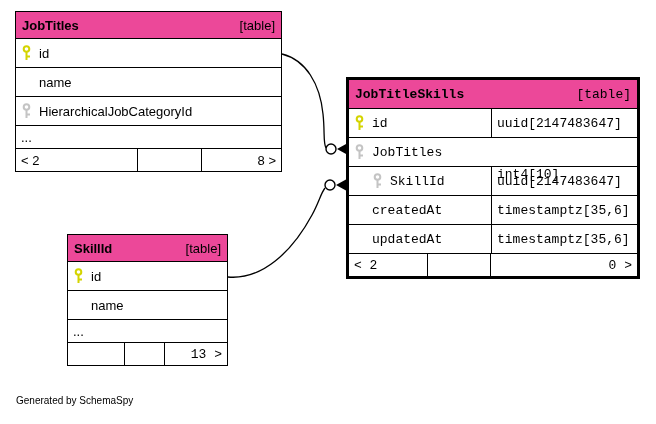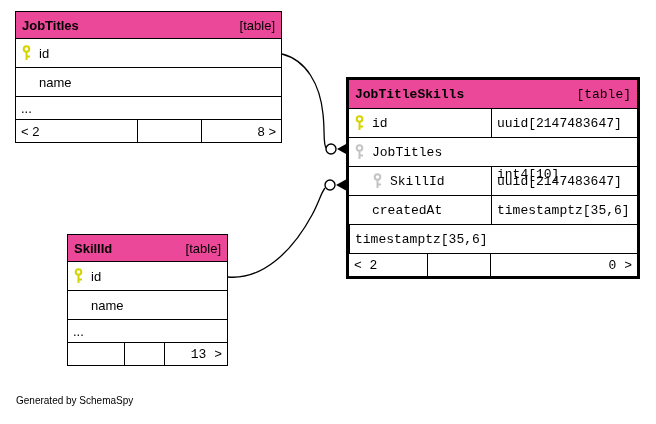--- a/index.html
+++ b/index.html
@@ -69,20 +69,29 @@
         </svg>
         <span>id</span>
       </div>
     </div>
     <div class="erow">
       <div class="cname">
         <span class="kspacer"></span>
         <span>name</span>
       </div>
     </div>
+    <div class="erow">
+      <div class="cname">
+        <svg class="kicon" viewBox="0 0 9 17">
+          <circle cx="4.5" cy="4" r="2.8" fill="none" stroke="#c4c4c4" stroke-width="2"></circle>
+          <path d="M4.5 7 V15 M4.5 11.5 H8" stroke="#c4c4c4" stroke-width="2" fill="none"></path>
+        </svg>
+        <span>HierarchicalJobCategoryId</span>
+      </div>
+    </div>
     <div class="ellipsisrow">
       <span>...</span>
     </div>
     <div class="efoot">
       <div class="fcell" style="width:122px;">&lt; 2</div>
       <div class="fcell" style="width:64px;"></div>
       <div class="fcell fright" style="flex:1;">8 &gt;</div>
     </div>
   </div>
 
@@ -122,20 +131,24 @@
       <div class="ctype" style="flex:1;">uuid[2147483647]</div>
     </div>
     <div class="erow">
       <div class="cname" style="flex:0 0 142px; box-sizing:border-box; width:142px;">
         <span class="kspacer"></span>
         <span>createdAt</span>
       </div>
       <div class="ctype" style="flex:1;">timestamptz[35,6]</div>
     </div>
     <div class="erow">
+      <div class="cname" style="flex:0 0 142px; box-sizing:border-box; width:142px;">
+        <span class="kspacer"></span>
+        <span>updatedAt</span>
+      </div>
       <div class="ctype" style="flex:1;">timestamptz[35,6]</div>
     </div>
     <div class="efoot">
       <div class="fcell" style="width:79px;">&lt; 2</div>
       <div class="fcell" style="width:63px;"></div>
       <div class="fcell fright" style="flex:1;">0 &gt;</div>
     </div>
   </div>
 
   <div class="etable" style="left:67px; top:234px; width:161px;">

